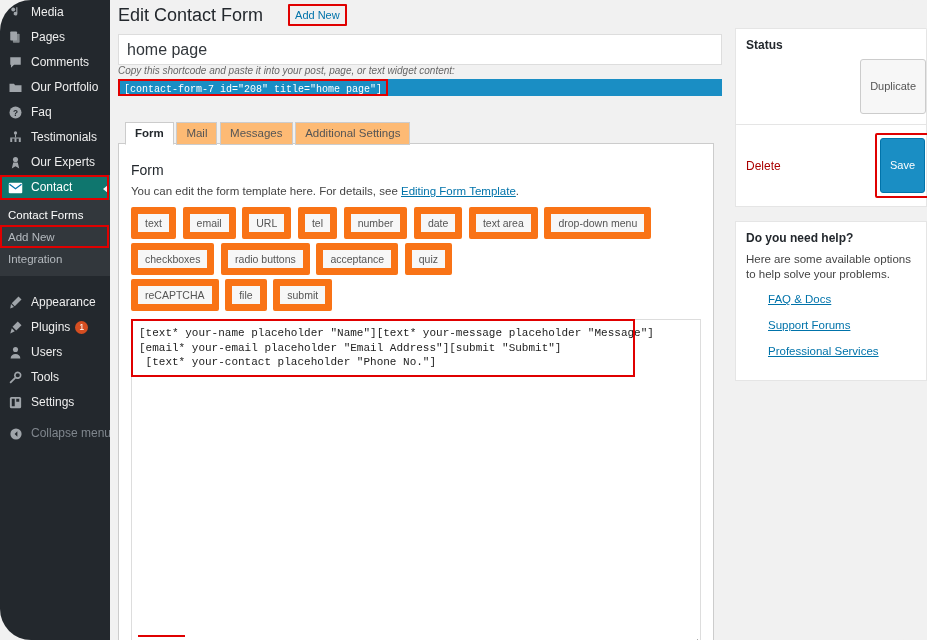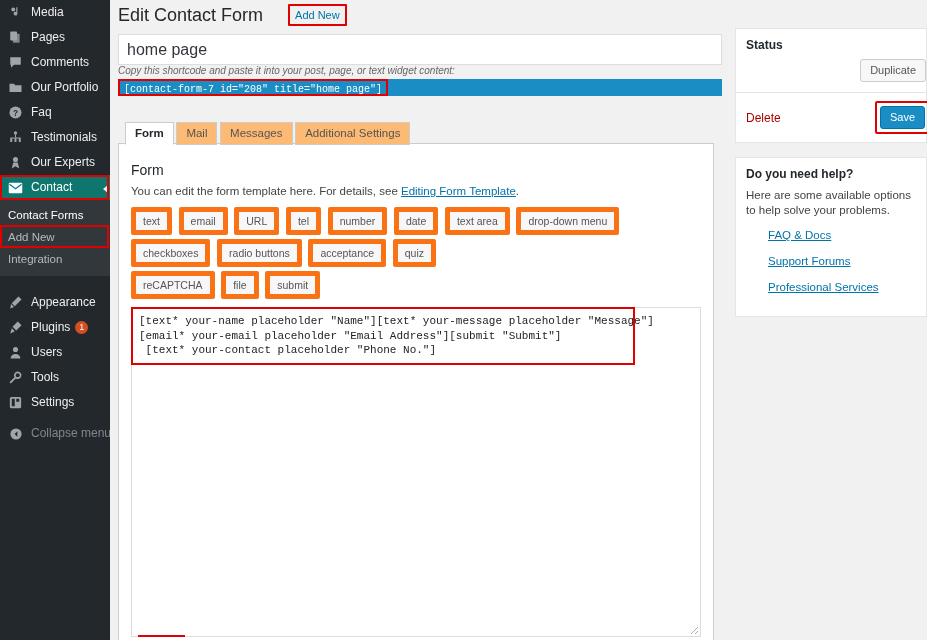--- a/index.html
+++ b/index.html
@@ -5,21 +5,21 @@
   * { box-sizing: border-box; }
   html, body {
     margin: 0; padding: 0;
     width: 927px; height: 640px;
     overflow: hidden;
     background: #f1f1f1;
     font-family: "Liberation Sans", sans-serif;
     font-size: 13px;
     color: #32373c;
   }
-  #screen { position: relative; width: 927px; height: 640px; overflow: hidden; }
+  #screen { position: relative; width: 927px; height: 640px; overflow: hidden; border-radius: 31px; }
 
   
   #sidebar {
     position: absolute; left: 0; top: 0;
     width: 110px; height: 640px;
     background: #23282d;
     color: #eee;
   }
   .menu-item {
     position: relative;
@@ -197,21 +197,21 @@
     font-size: 11.5px;
     color: #444;
     margin: 0 0 8px 0;
     line-height: 15px;
   }
   .panel .desc a { color: #0073aa; }
 
   .tag-buttons { line-height: 22px; }
   .tag-btn {
     display: inline-block;
-    border: 5px solid #f97316;
+    border: 7px solid #f97316;
     background: #f7f7f7;
     color: #555;
     font-size: 10.5px;
     line-height: 14px;
     padding: 2px 7px;
     margin: 0 3px 4px 0;
     border-radius: 2px;
     white-space: nowrap;
   }
 
@@ -272,21 +272,21 @@
   }
   .box-body { padding: 0 10px 10px 10px; }
   .btn-row {
     text-align: right;
     padding: 0 0 10px 0;
   }
   .btn {
     display: inline-block;
     font-size: 11px;
     line-height: 15px;
-    padding: 3px 9px;
+    padding: 19px 9px;
     border-radius: 3px;
     white-space: nowrap;
   }
   .btn-secondary {
     border: 1px solid #ccc;
     background: #f7f7f7;
     color: #555;
   }
   .btn-primary {
     border: 1px solid #0073aa;

